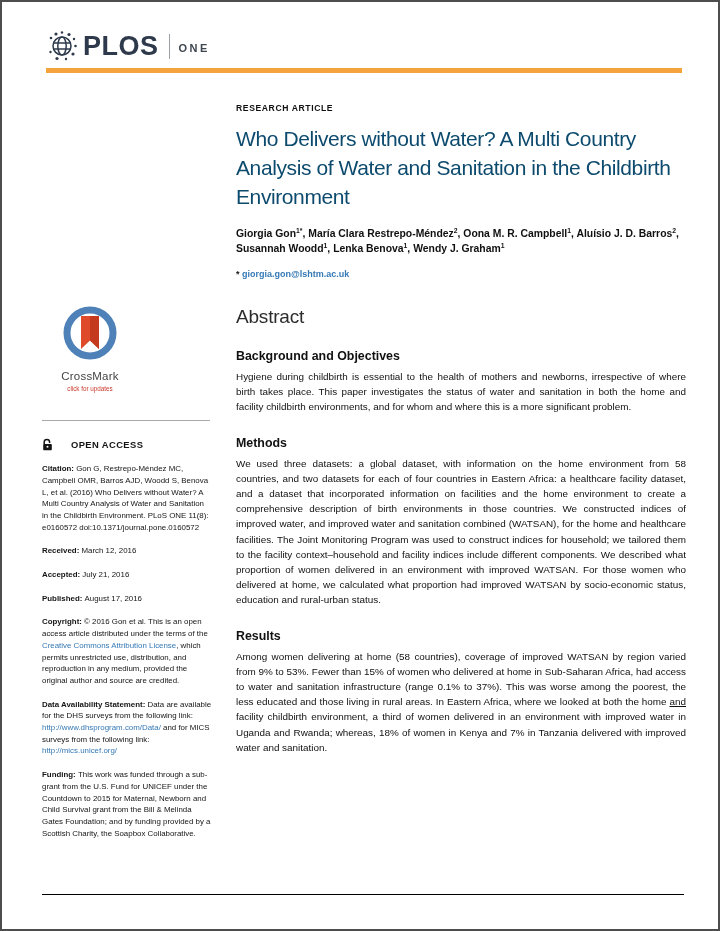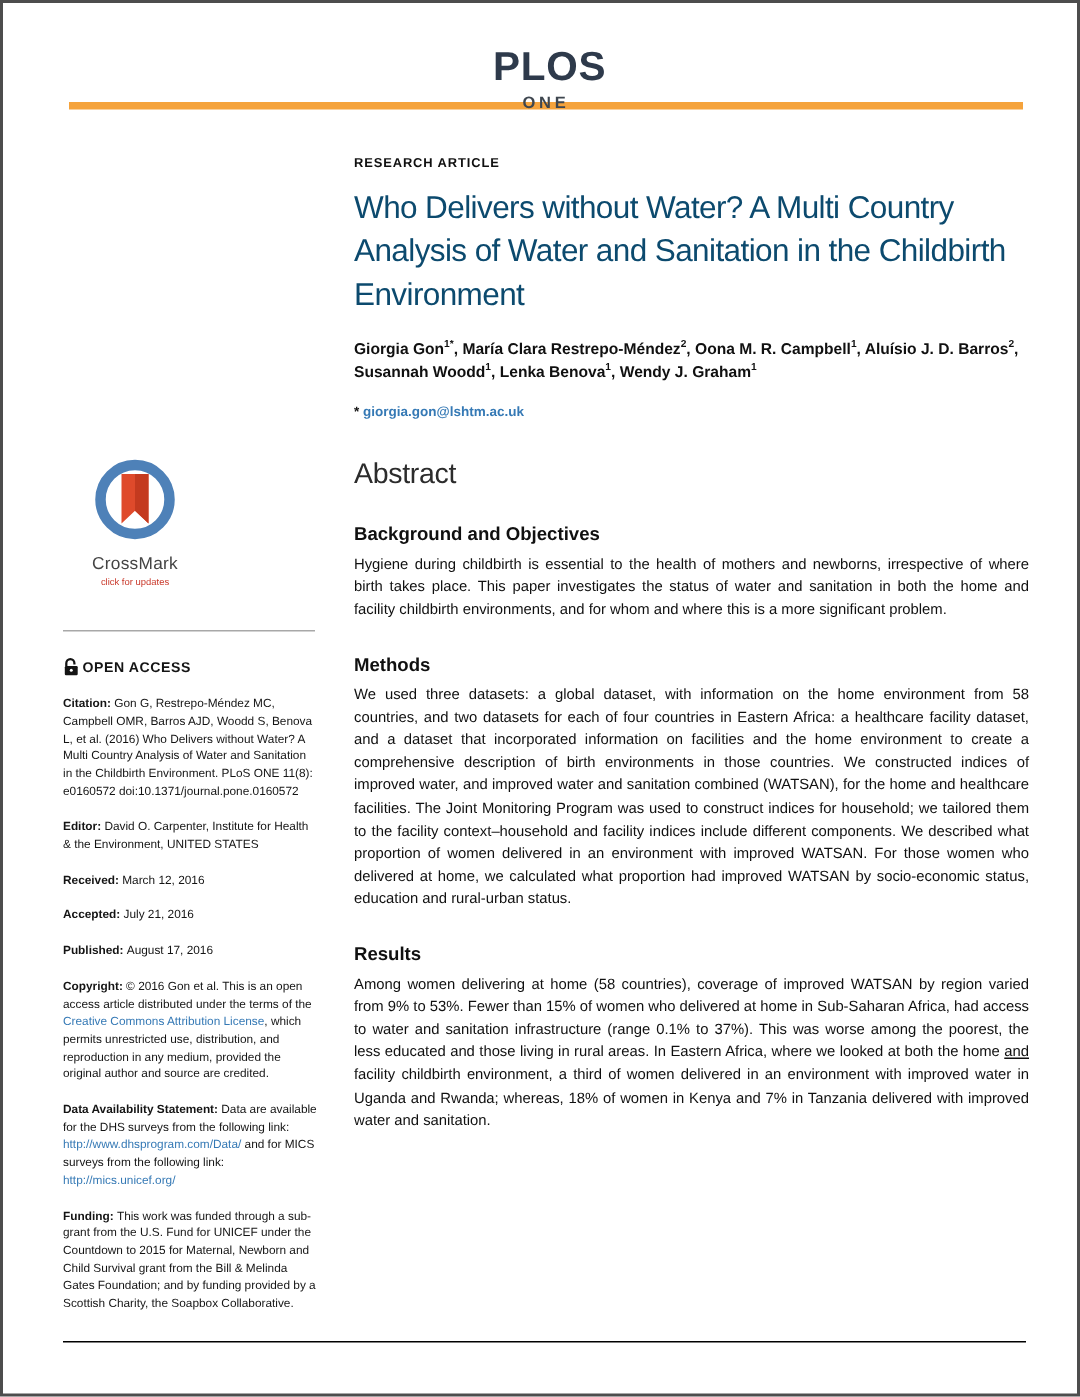--- a/index.html
+++ b/index.html
@@ -16,21 +16,21 @@
     width:720px;height:931px;background:#fff;
     font-family:"Liberation Sans", sans-serif;color:var(--ink);
     -webkit-font-smoothing:antialiased;
   }
   .page{
     position:relative;width:720px;height:931px;background:#fff;
     border:2px solid #4d4d4d;overflow:hidden;
   }
   
   .header{padding:27px 36px 0 44px;}
-  .logo-row{display:flex;align-items:center;height:34px;flex-direction:column;}
+  .logo-row{display:flex;align-items:center;height:34px;}
   .logo-plos{font-size:27px;font-weight:bold;color:var(--navy);letter-spacing:.5px;margin-left:5px;}
   .logo-divider{width:1px;height:25px;background:#9aa0a8;margin:0 9px 0 10px;}
   .logo-one{font-size:11px;font-weight:bold;color:#3e464f;letter-spacing:2.5px;margin-top:3px;}
   .orange-rule{height:5px;background:var(--accent);margin-top:5px;}
   
   .content{display:flex;padding:0 32px 0 40px;}
   .sidebar{width:170px;margin-right:24px;padding-top:232px;font-size:7.9px;line-height:11.7px;}
   .main{flex:1;padding-top:30px;}
   
   .kicker{font-size:8.6px;font-weight:bold;letter-spacing:.6px;color:#101010;}
@@ -43,21 +43,21 @@
   .affiliations{margin:11px 0 0;font-size:8.8px;line-height:13px;}
   .email-line{margin:13px 0 0;font-size:9px;font-weight:bold;}
   h2.abstract-h{margin:27px 0 0;font-weight:normal;font-size:19px;color:#2c2c2c;letter-spacing:-.2px;}
   h3.sec-h{margin:21px 0 6px;font-size:12.4px;font-weight:bold;color:#101010;}
   p.body-p{margin:0;font-size:9.9px;line-height:15.2px;text-align:justify;color:#101010;}
   
   .crossmark{display:block;width:84px;margin-left:6px;text-align:center;cursor:pointer;}
   .cm-name{font-size:11.5px;color:#444;margin-top:2px;letter-spacing:.2px;}
   .cm-sub{font-size:6.3px;color:#c9392b;margin-top:1px;}
   .side-rule{border:none;border-top:1px solid #a8a8a8;margin:25px 0 17px;width:168px;}
-  .oa-row{display:flex;align-items:center;gap:2px;font-size:9.4px;font-weight:bold;letter-spacing:.4px;}
+  .oa-row{display:flex;align-items:center;gap:18px;font-size:9.4px;font-weight:bold;letter-spacing:.4px;}
   .sidebar p{margin:12px 0 0;text-align:left;}
   .b{font-weight:bold;}
   .link{color:var(--link);}
   .u{text-decoration:underline;}
   sup{line-height:0;}
   
   .footer{position:absolute;left:40px;right:34px;bottom:27px;}
   .f-rule{border-top:1.8px solid #000;margin-bottom:7px;}
   .f-row{display:flex;align-items:baseline;font-size:8.6px;font-weight:bold;color:#000;}
   .f-date{margin-left:16px;}
@@ -115,21 +115,20 @@
       <div class="oa-row">
         <svg width="11" height="13" viewBox="0 0 11 13">
           <path d="M2.2 6.2 V4.1 a2.7 2.7 0 0 1 5.4 0 V5" fill="none" stroke="#141414" stroke-width="1.5"></path>
           <rect x="1.2" y="6" width="8.6" height="6.2" rx="0.8" fill="#141414"></rect>
           <circle cx="5.5" cy="8.8" r="1" fill="#fff"></circle>
         </svg>
         <span>OPEN ACCESS</span>
       </div>
 
       <p><span class="b">Citation: </span><span>Gon G, Restrepo-Méndez MC, Campbell OMR, Barros AJD, Woodd S, Benova L, et al. (2016) Who Delivers without Water? A Multi Country Analysis of Water and Sanitation in the Childbirth Environment. PLoS ONE 11(8): e0160572 doi:10.1371/journal.pone.0160572</span></p>
-      <p><span class="b">Editor: </span><span>David O. Carpenter, Institute for Health &amp; the Environment, UNITED STATES</span></p>
       <p><span class="b">Received: </span><span>March 12, 2016</span></p>
       <p><span class="b">Accepted: </span><span>July 21, 2016</span></p>
       <p><span class="b">Published: </span><span>August 17, 2016</span></p>
       <p><span class="b">Copyright: </span><span>© 2016 Gon et al. This is an open access article distributed under the terms of the </span><span class="link">Creative Commons Attribution License</span><span>, which permits unrestricted use, distribution, and reproduction in any medium, provided the original author and source are credited.</span></p>
       <p><span class="b">Data Availability Statement: </span><span>Data are available for the DHS surveys from the following link: </span><span class="link">http://www.dhsprogram.com/Data/</span><span> and for MICS surveys from the following link: </span><span class="link">http://mics.unicef.org/</span></p>
       <p><span class="b">Funding: </span><span>This work was funded through a sub-grant from the U.S. Fund for UNICEF under the Countdown to 2015 for Maternal, Newborn and Child Survival grant from the Bill &amp; Melinda Gates Foundation; and by funding provided by a Scottish Charity, the Soapbox Collaborative.</span></p>
     </aside>
 
     <main class="main">
       <div class="kicker">RESEARCH ARTICLE</div>

